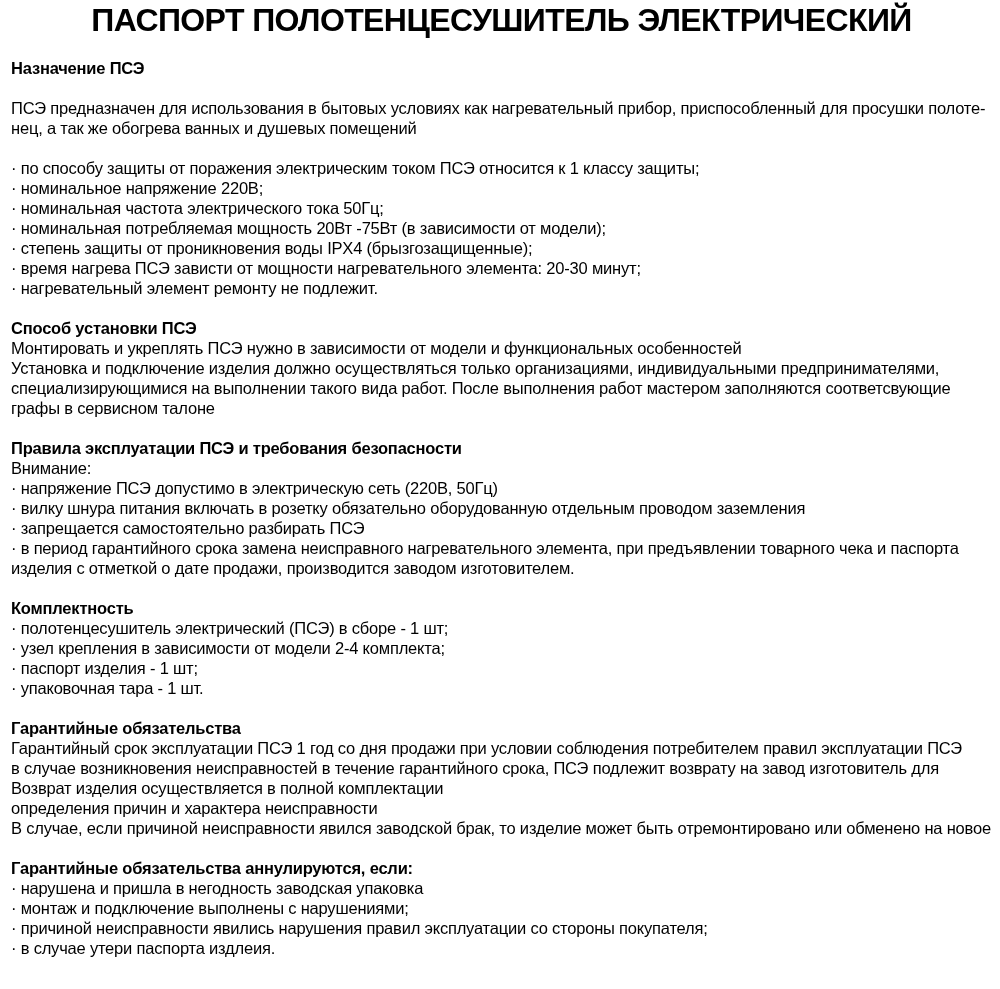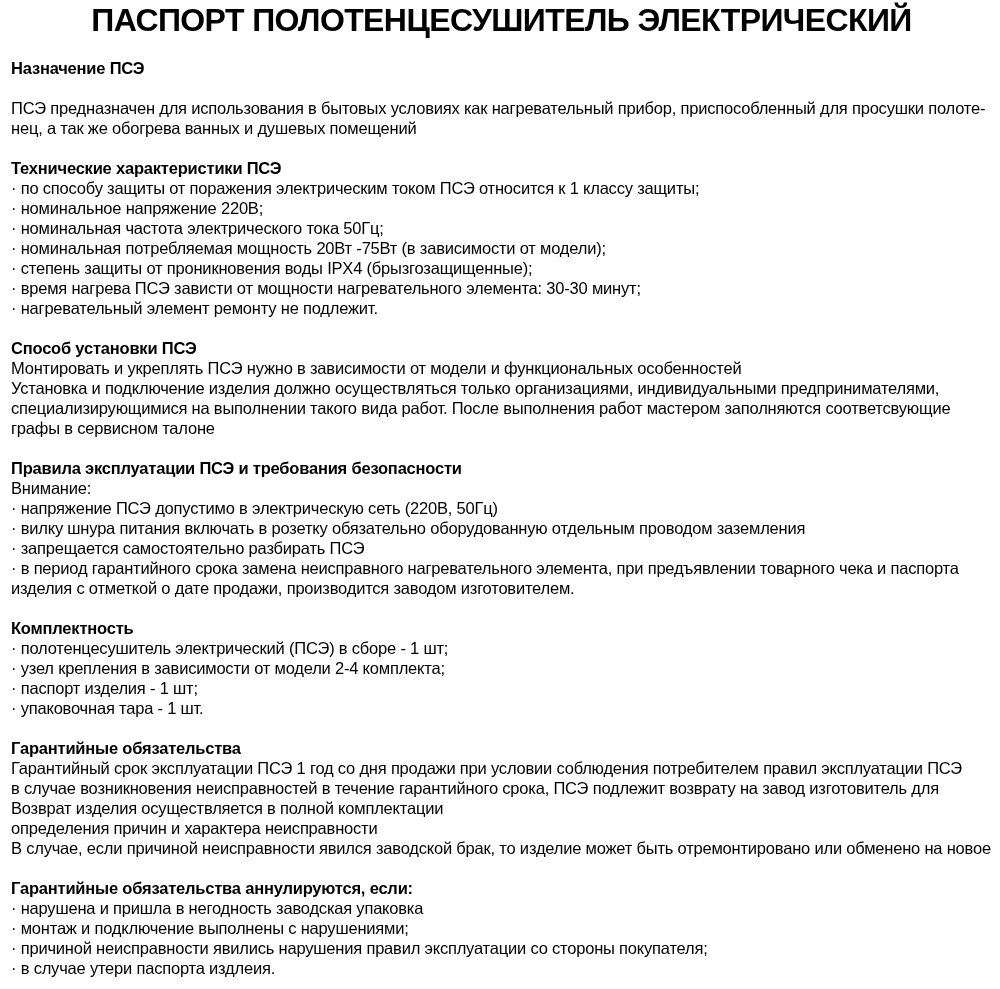--- a/index.html
+++ b/index.html
@@ -62,28 +62,27 @@
 
   <section class="gap-after-heading">
     <div class="sec-heading">Назначение ПСЭ</div>
     <div class="sec-lines">
         <div class="line">ПСЭ предназначен для использования в бытовых условиях как нагревательный прибор, приспособленный для просушки полоте-</div>
         <div class="line">нец, а так же обогрева ванных и душевых помещений</div>
       </div>
   </section>
 
   <section>
-    <div class="sec-heading">Технические характеристики ПСЭ</div>
     <div class="sec-lines">
         <div class="line">· по способу защиты от поражения электрическим током ПСЭ относится к 1 классу защиты;</div>
         <div class="line">· номинальное напряжение 220В;</div>
         <div class="line">· номинальная частота электрического тока 50Гц;</div>
         <div class="line">· номинальная потребляемая мощность 20Вт -75Вт (в зависимости от модели);</div>
         <div class="line">· степень защиты от проникновения воды IPX4 (брызгозащищенные);</div>
-        <div class="line">· время нагрева ПСЭ зависти от мощности нагревательного элемента: 30-30 минут;</div>
+        <div class="line">· время нагрева ПСЭ зависти от мощности нагревательного элемента: 20-30 минут;</div>
         <div class="line">· нагревательный элемент ремонту не подлежит.</div>
       </div>
   </section>
 
   <section>
     <div class="sec-heading">Способ установки ПСЭ</div>
     <div class="sec-lines">
         <div class="line">Монтировать и укреплять ПСЭ нужно в зависимости от модели и функциональных особенностей</div>
         <div class="line">Установка и подключение изделия должно осуществляться только организациями, индивидуальными предпринимателями,</div>
         <div class="line">специализирующимися на выполнении такого вида работ. После выполнения работ мастером заполняются соответсвующие</div>

